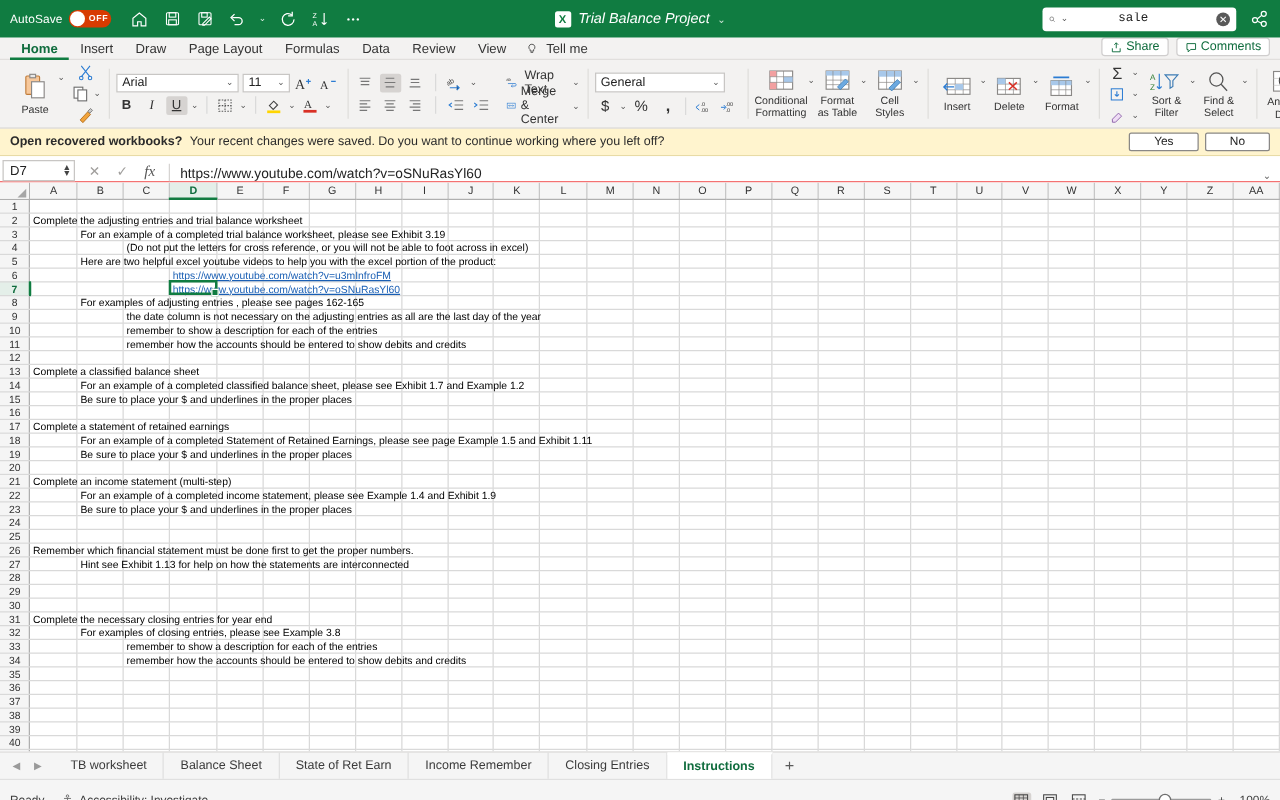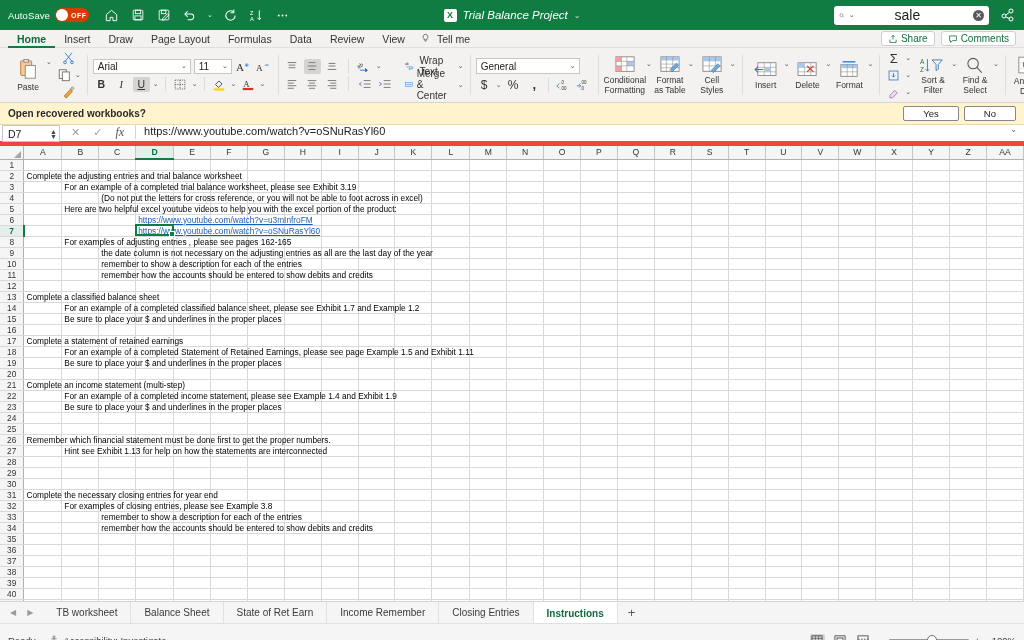--- a/index.html
+++ b/index.html
@@ -39,31 +39,31 @@
     width: 13px; height: 13px; background: #fff; border-radius: 2px;
     display:flex; align-items:center; justify-content:center;
   }
   .xl-badge i { font-style: normal; font-size: 9px; color: #107C41; font-weight: bold; line-height: 1; }
   .title-right { margin-left: auto; display: flex; align-items: center; gap: 10px; z-index: 3; }
   .searchbox {
     width: 155px; height: 19px; background: #fff; border-radius: 3px;
     display: flex; align-items: center; padding: 0 5px; gap: 4px;
   }
   .searchbox input {
-    border: none; outline: none; font-family: Liberation Sans, sans-serif; font-size: 14px;
+    border: none; outline: none; font-family: Liberation Mono, monospace; font-size: 10px;
     color: #222; width: 100%; background: transparent; margin-left: 36px;
   }
   .clear-x {
     width: 11px; height: 11px; border-radius: 50%; background: #595959; color: #fff;
     font-size: 8px; display: flex; align-items: center; justify-content: center; flex: 0 0 auto; cursor:pointer;
   }
 
   
   .tabrow {
-    height: 18px; background: #F3F2F1; display: flex; align-items: center;
+    height: 18px; background: #F3F2F1; display: flex; align-items: flex-start;
     padding-left: 8px; border-bottom: 1px solid #E1DFDD;
   }
   .tab {
     font-size: 10.5px; color: #333; padding: 0 9px; line-height: 18px; height: 18px; cursor: pointer;
   }
   .tab.active { color: #0F6C3D; font-weight: bold; border-bottom: 2px solid #107C41; }
   .tell-me { display: flex; align-items: center; gap: 4px; padding-left: 6px; }
   .tabrow-right { margin-left: auto; display: flex; gap: 6px; padding-right: 8px; }
   .pill {
     border: 1px solid #D0CECE; border-radius: 3px; height: 15px; background: #fff;
@@ -111,22 +111,22 @@
   }
   .msg-strong { font-weight: bold; margin-right: 6px; }
   .msg-btns { margin-left: auto; display: flex; gap: 5px; }
   .msg-btn {
     border: 1px solid #8A8886; background: #fff; border-radius: 2px; font-size: 9.5px;
     padding: 1px 19px; cursor: pointer; color: #222;
   }
 
   
   .fbar {
-    height: 21px; background: #fff; display: flex; align-items: flex-start;
-    border-bottom: 5px solid #ef4444; font-size: 11px;
+    height: 21px; background: #fff; display: flex; align-items: flex-end;
+    border-bottom: 1px solid #ef4444; font-size: 11px;
   }
   .namebox {
     width: 58px; height: 17px; margin-left: 2px; border: 1px solid #C8C6C4; background: #fff;
     display: flex; align-items: center; justify-content: space-between; padding: 0 2px 0 5px; font-size: 10.5px;
   }
   .spin { display: flex; flex-direction: column; line-height: 5px; color: #444; font-size: 7px; cursor: pointer; }
   .fbar-icons { display: flex; align-items: center; gap: 13px; padding: 0 11px; color: #A19F9D; font-size: 11px; }
   .fx { font-style: italic; font-family: "Liberation Serif", serif; color: #555; font-size: 12px; }
   .fbar-sep { width: 1px; height: 14px; background: #D6D4D2; }
   .fbar-input {
@@ -689,20 +689,21 @@
           </svg>
       </span>
       <span class="lbl">Analyze</span>
       <span class="lbl">Data</span>
     </div>
   </div>
 </div>
 
 <div class="msgbar">
   <span class="msg-strong">Open recovered workbooks?</span>
+  <span>Your recent changes were saved. Do you want to continue working where you left off?</span>
   <span class="msg-btns">
     <span class="msg-btn">Yes</span>
     <span class="msg-btn">No</span>
   </span>
 </div>
 
 <div class="fbar">
   <div class="namebox">
     <span>D7</span>
     <span class="spin">

